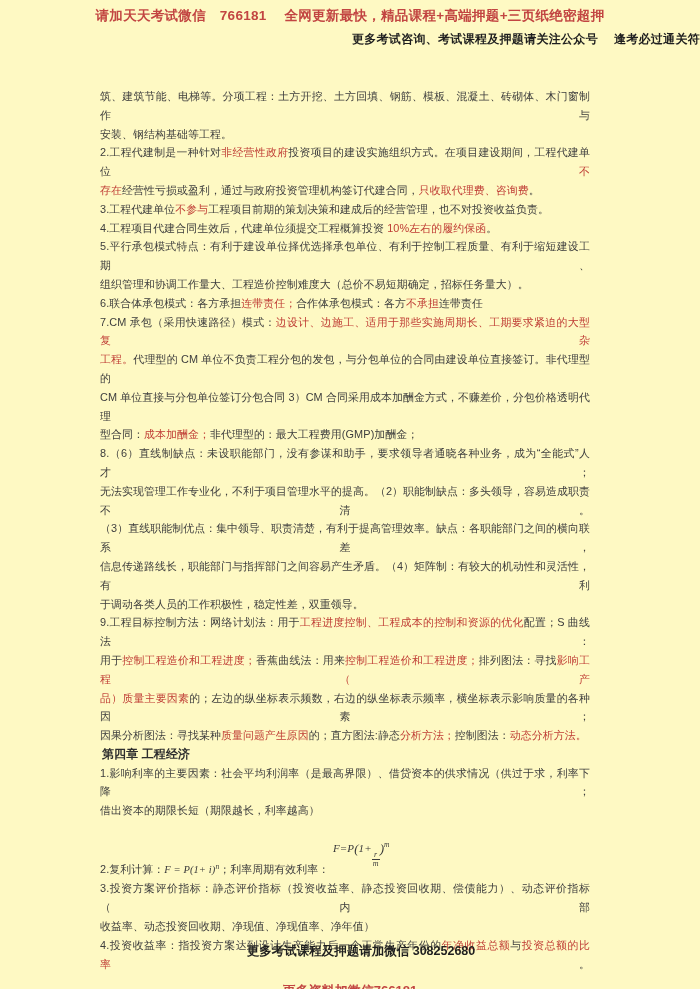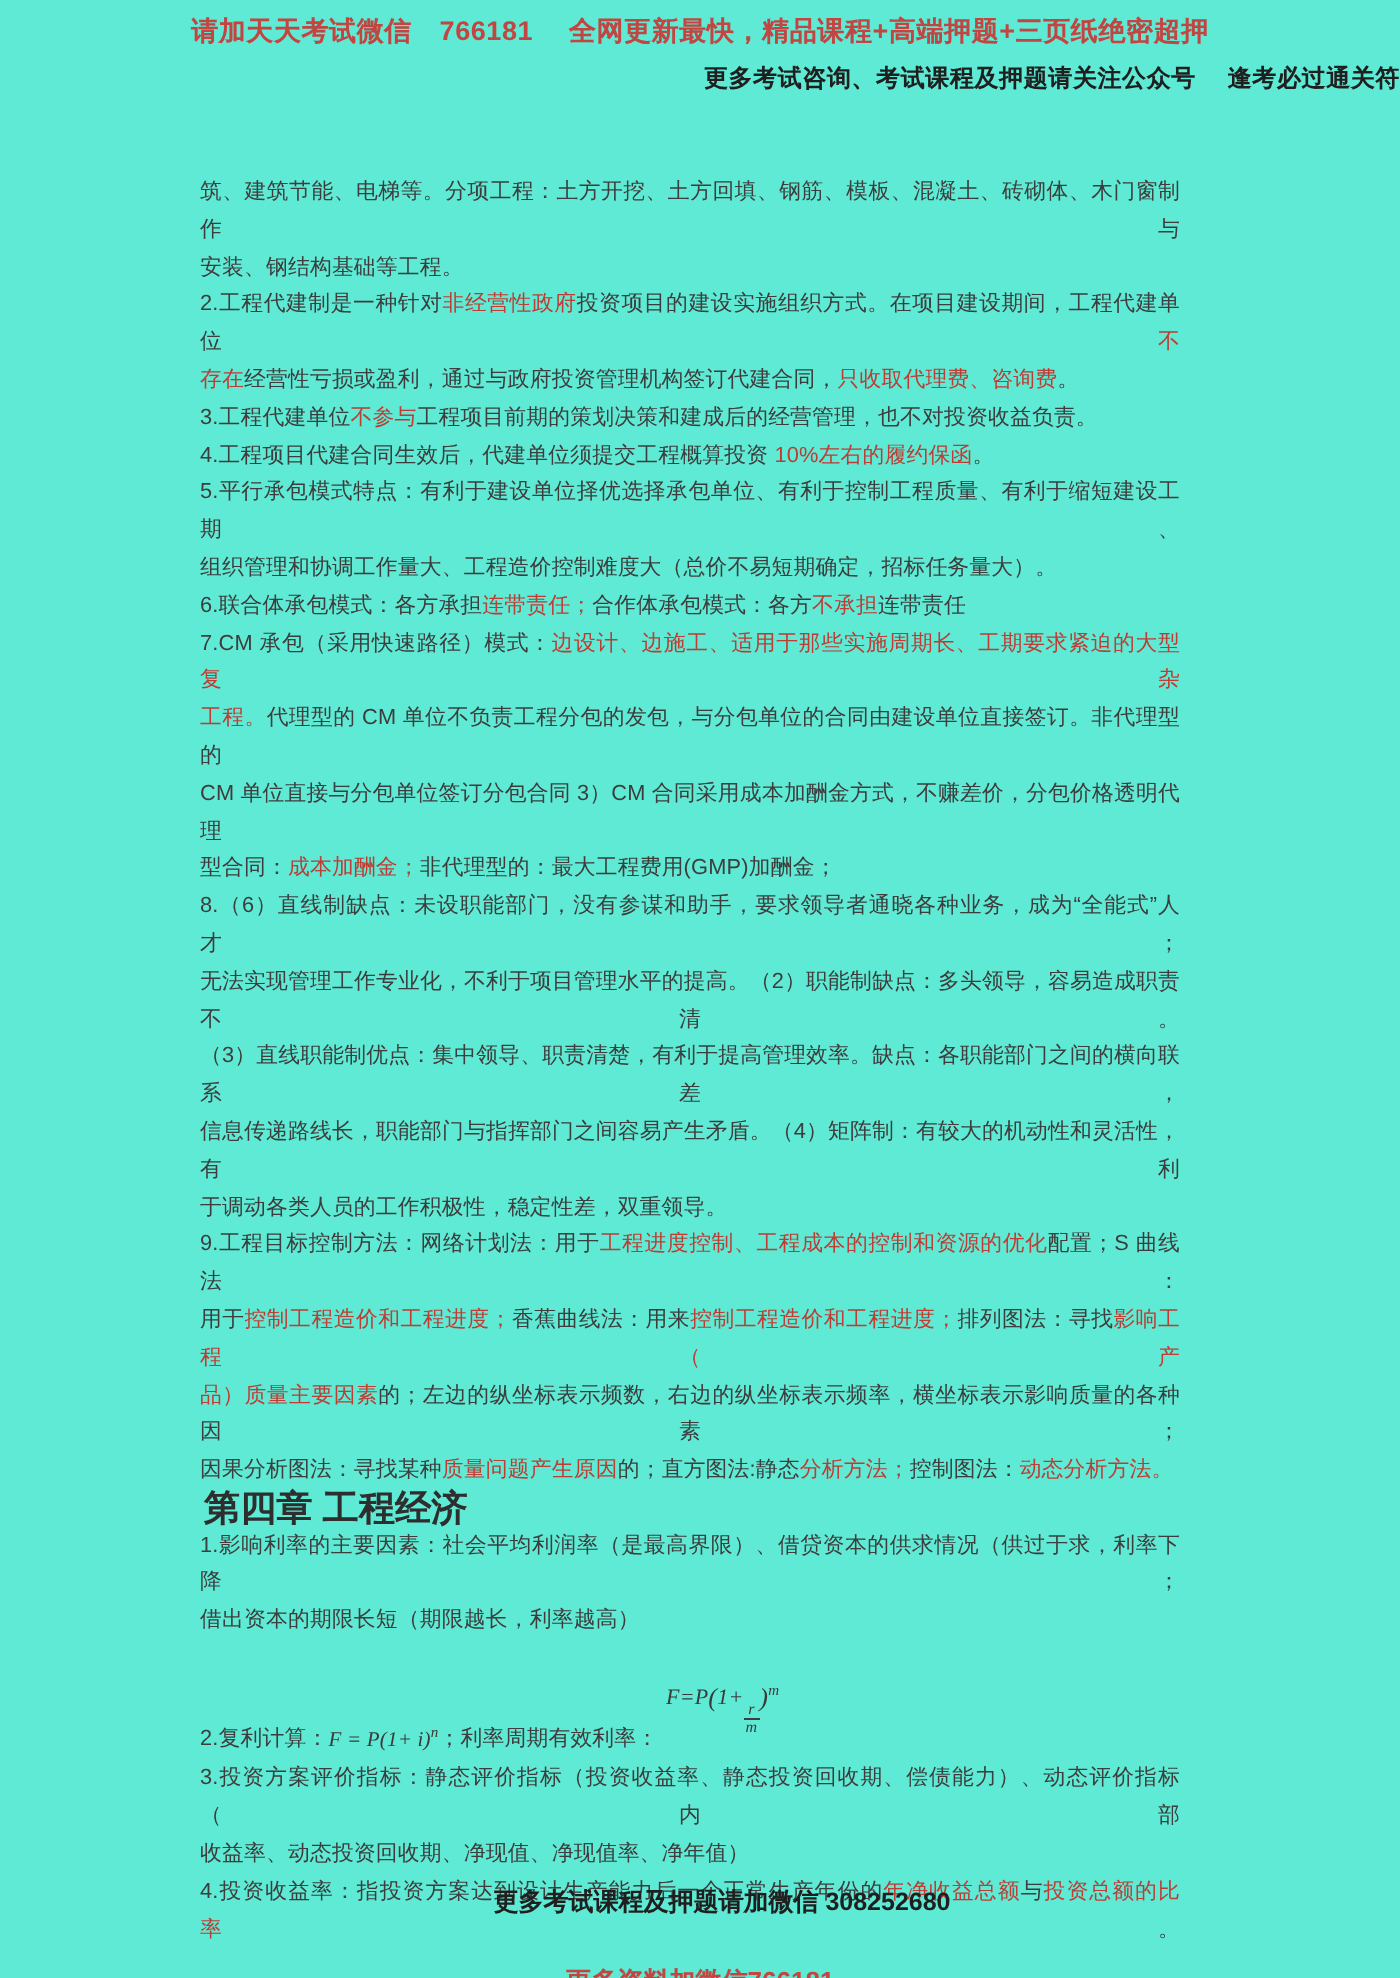--- a/index.html
+++ b/index.html
@@ -1,35 +1,35 @@
 <!DOCTYPE html>
 <html><head>
 <meta charset="utf-8">
 <style>
   html,body{margin:0;padding:0;background:#ffffff;}
   .page{
-    position:relative;width:700px;height:989px;background:#5eead4;overflow:hidden;
+    position:relative;width:700px;height:989px;background:#fef9c3;overflow:hidden;
     font-family:"Liberation Sans","DejaVu Sans",sans-serif;
   }
   .banner{
     position:absolute;top:7px;left:0;width:700px;text-align:center;
     color:#c24542;font-weight:700;font-size:13.5px;letter-spacing:.3px;
   }
   .subtitle{
     position:absolute;top:31px;left:0;width:700px;text-align:right;
     color:#1f1f1f;font-weight:700;font-size:12px;letter-spacing:.3px;
   }
   .content{position:absolute;left:100px;top:87px;width:490px;}
   .line{
     min-height:18.8px;line-height:18.8px;font-size:10.9px;color:#3d3d3d;
     letter-spacing:.1px;
   }
   .line.j{text-align:justify;text-align-last:justify;}
   .red{color:#bf3c34;}
-  .hline{font-weight:700;font-size:18px;color:#2e2e2e;padding-left:2px;}
+  .hline{font-weight:700;font-size:12px;color:#2e2e2e;padding-left:2px;}
   .fml{font-family:"Liberation Serif","DejaVu Serif",serif;font-style:italic;font-size:10.5px;color:#3a3a3a;}
   .fml sup,.fml sub{font-size:7.5px;}
   .fx-row{padding-left:233px;height:25px;line-height:25px;margin-top:12px;}
   .fx-row .fml{font-size:11px;}
   .frac{display:inline-flex;flex-direction:column;align-items:center;vertical-align:-5px;line-height:1;font-size:8px;}
   .frac .den{border-top:1px solid #3d3d3d;padding:0 1px;}
   .paren{font-size:13px;vertical-align:-1px;}
   .footer1{
     position:absolute;top:943px;left:0;width:700px;text-align:center;
     color:#1f1f1f;font-weight:700;font-size:12.5px;margin-left:11px;

